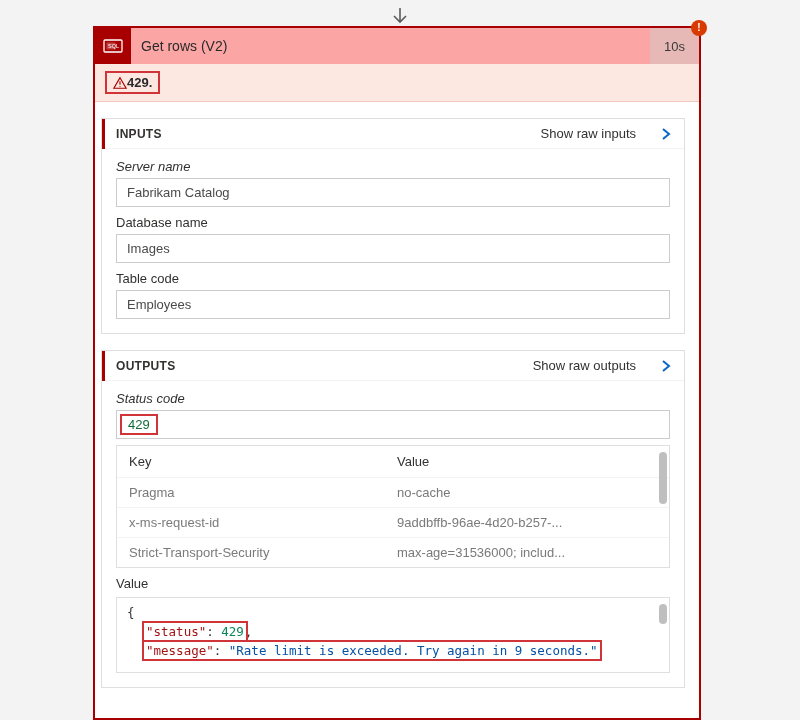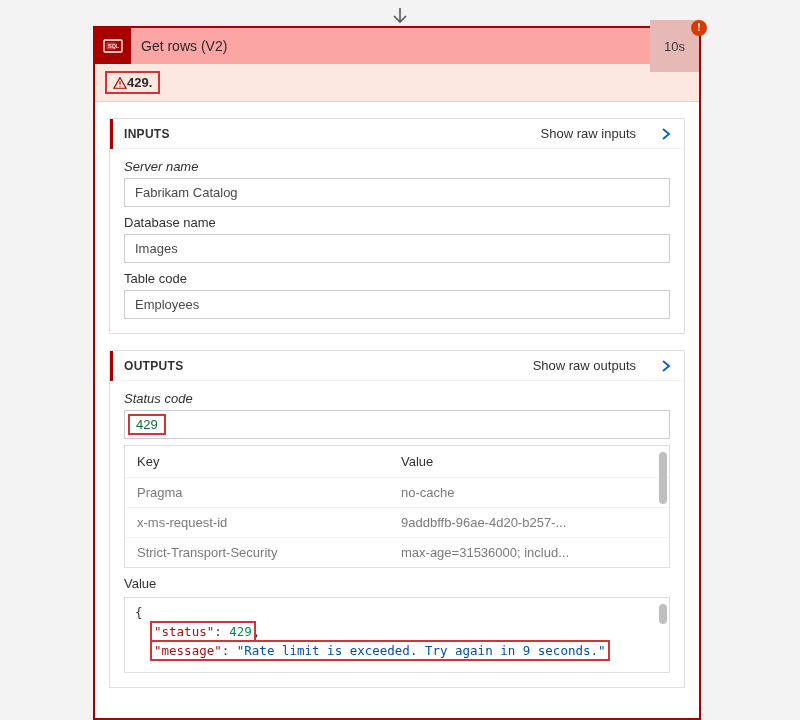--- a/index.html
+++ b/index.html
@@ -68,21 +68,21 @@
     color: #fff;
   }
   .hdr-title {
     flex: 1;
     padding-left: 10px;
     color: #2a2a2a;
     font-size: 14px;
   }
   .hdr-duration {
     background: #e6b9b7;
-    height: 52px;
+    height: 36px;
     padding: 0 14px;
     display: flex;
     align-items: center;
     color: #3a3a3a;
     font-size: 13px;
   }
   .error-banner {
     background: #fde7e1;
     border-bottom: 1px solid #f2c9c0;
     padding: 7px 10px;
@@ -95,21 +95,21 @@
     background: transparent;
     font-weight: 600;
     color: #2a2a2a;
   }
   .warn-icon {
     color: #a80000;
     display: inline-flex;
   }
   .panel {
     border: 1px solid #e1dfdd;
-    margin: 16px 14px 0 14px;
+    margin: 16px 14px 0 6px;
     position: relative;
   }
   .panel-accent {
     position: absolute;
     left: 0; top: 0;
     width: 3px; height: 30px;
     background: #a80000;
   }
   .panel-head {
     display: flex;

